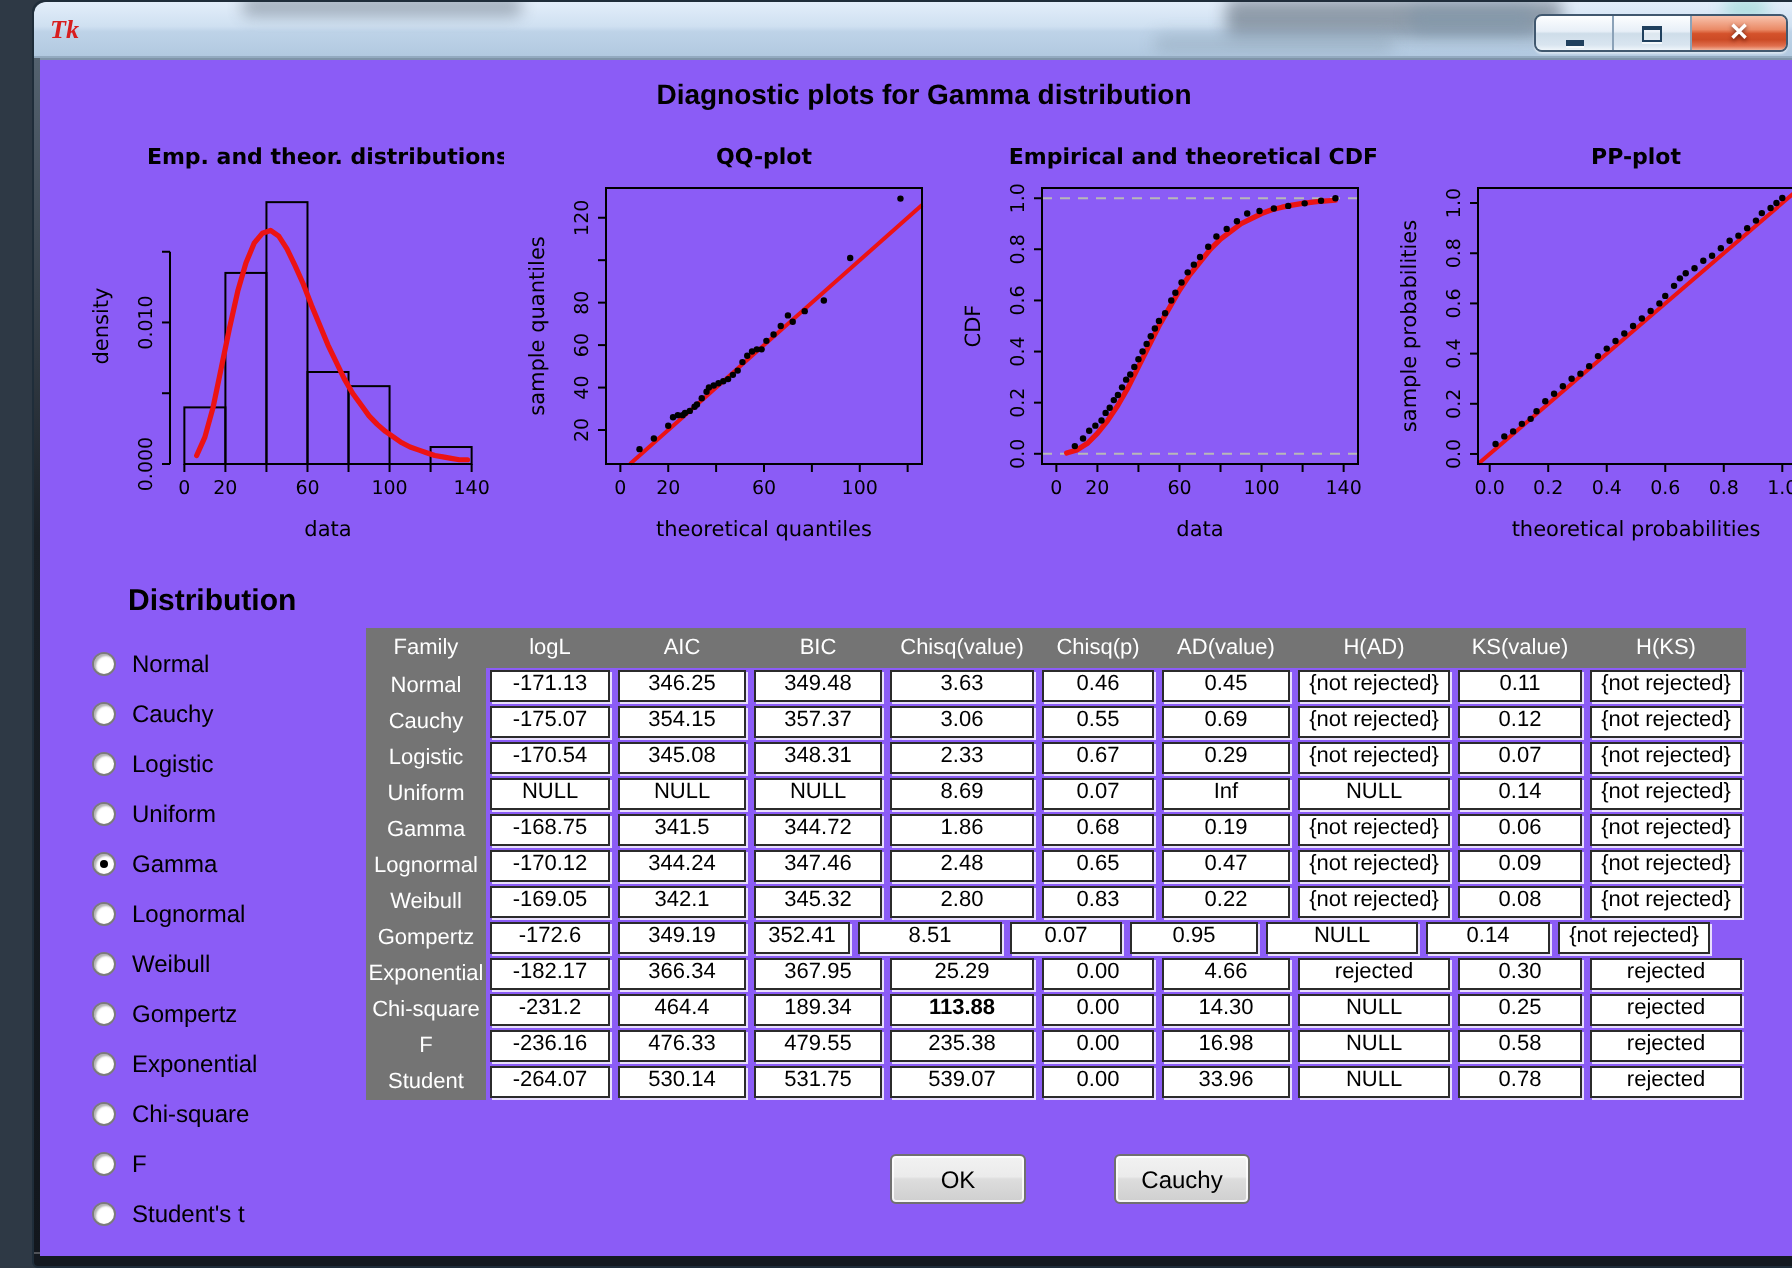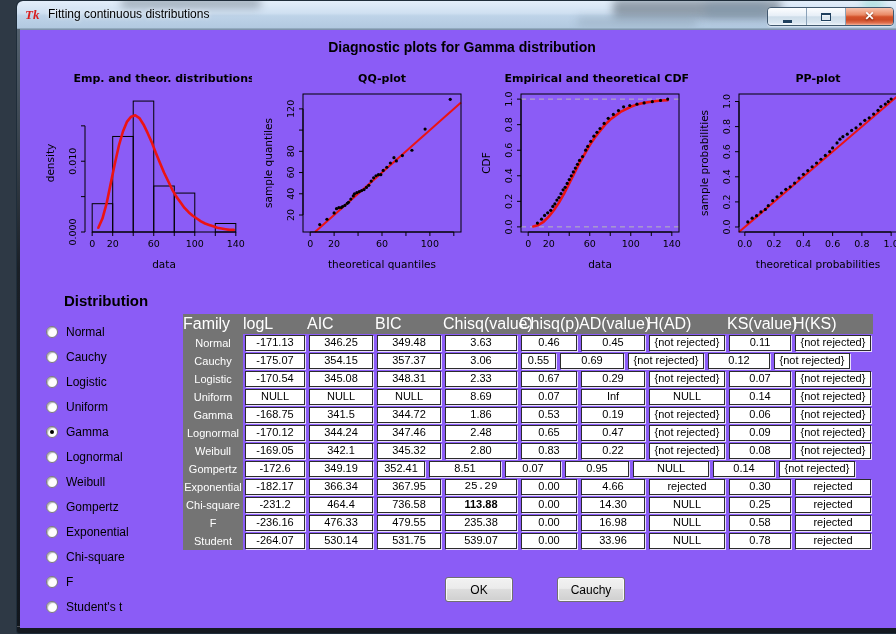--- a/index.html
+++ b/index.html
@@ -49,21 +49,21 @@
   .dist-label{position:absolute;left:44px;top:262px;font-size:15px;font-weight:bold;color:#000;}
   .radio-list{position:absolute;left:26px;top:289px;}
   .radio-item{height:25px;display:flex;align-items:center;cursor:default;}
   .radio-circle{position:relative;width:12px;height:12px;border-radius:50%;background:#fff;
     border:1px solid #7b7b7b;box-shadow:inset 1px 1px 1px rgba(0,0,0,.3);margin-right:8px;flex:none;}
   .radio-circle.sel::after{content:"";position:absolute;left:3px;top:3px;width:4px;height:4px;border-radius:50%;background:#000;}
   .radio-label{font-size:12px;color:#000;}
   
   .stat-table{position:absolute;left:163px;top:284px;width:690px;}
   .thead{display:flex;height:20px;background:#747474;align-items:center;}
-  .th{color:#fff;font-size:16px;text-align:left;flex:none;}
+  .th{color:#fff;font-size:11px;text-align:center;flex:none;}
   .tr{display:flex;height:18px;}
   .td-family{width:60px;background:#747474;color:#fff;font-size:11px;text-align:center;line-height:18px;flex:none;}
   .td-val{flex:none;height:16px;margin:1px 2px;background:#fff;border:1px solid #2b2b2b;
     box-shadow:1px 1px 0 rgba(255,255,255,.8);font-size:11px;line-height:13px;text-align:center;color:#000;}
   
   .dlg-btn{position:absolute;top:547px;width:68px;height:25px;font-family:"Liberation Sans",sans-serif;
     font-size:12px;color:#000;border:1px solid #707070;border-radius:3px;
     background:linear-gradient(180deg,#f2f2f2 0%,#ebebeb 45%,#dddddd 50%,#cfcfcf 100%);
     box-shadow:inset 0 0 0 1px rgba(255,255,255,.8);}
   .btn-ok{left:425px;}
@@ -73,21 +73,20 @@
 <body>
 
 <div class="window">
   <div class="titlebar">
     <div class="blob b1"></div>
     <div class="blob b2"></div>
     <div class="blob b3"></div>
     <div class="blob b4"></div>
     <div class="blob b5"></div>
     <span class="tk-icon">Tk</span>
-    <span class="title-text">Fitting continuous distributions</span>
     <div class="win-buttons">
       <div class="wbtn wbtn-min">
           <span class="glyph-min"></span>
         </div>
       <div class="wbtn wbtn-max">
           <span class="glyph-max"></span>
         </div>
       <div class="wbtn wbtn-close">
           <span class="glyph-close">✕</span>
         </div>
@@ -435,21 +434,21 @@
           <div class="td-val" style="width: 76px;">{not rejected}</div>
           <div class="td-val" style="width: 62px;">0.11</div>
           <div class="td-val" style="width: 76px;">{not rejected}</div>
         </div>
         <div class="tr">
           <div class="td-family">Cauchy</div>
           <div class="td-val" style="width: 60px;">-175.07</div>
           <div class="td-val" style="width: 64px;">354.15</div>
           <div class="td-val" style="width: 64px;">357.37</div>
           <div class="td-val" style="width: 72px;">3.06</div>
-          <div class="td-val" style="width: 35px;">0.55</div>
+          <div class="td-val" style="width: 56px;">0.55</div>
           <div class="td-val" style="width: 64px;">0.69</div>
           <div class="td-val" style="width: 76px;">{not rejected}</div>
           <div class="td-val" style="width: 62px;">0.12</div>
           <div class="td-val" style="width: 76px;">{not rejected}</div>
         </div>
         <div class="tr">
           <div class="td-family">Logistic</div>
           <div class="td-val" style="width: 60px;">-170.54</div>
           <div class="td-val" style="width: 64px;">345.08</div>
           <div class="td-val" style="width: 64px;">348.31</div>
@@ -471,21 +470,21 @@
           <div class="td-val" style="width: 76px;">NULL</div>
           <div class="td-val" style="width: 62px;">0.14</div>
           <div class="td-val" style="width: 76px;">{not rejected}</div>
         </div>
         <div class="tr">
           <div class="td-family">Gamma</div>
           <div class="td-val" style="width: 60px;">-168.75</div>
           <div class="td-val" style="width: 64px;">341.5</div>
           <div class="td-val" style="width: 64px;">344.72</div>
           <div class="td-val" style="width: 72px;">1.86</div>
-          <div class="td-val" style="width: 56px;">0.53</div>
+          <div class="td-val" style="width: 56px;">0.68</div>
           <div class="td-val" style="width: 64px;">0.19</div>
           <div class="td-val" style="width: 76px;">{not rejected}</div>
           <div class="td-val" style="width: 62px;">0.06</div>
           <div class="td-val" style="width: 76px;">{not rejected}</div>
         </div>
         <div class="tr">
           <div class="td-family">Lognormal</div>
           <div class="td-val" style="width: 60px;">-170.12</div>
           <div class="td-val" style="width: 64px;">344.24</div>
           <div class="td-val" style="width: 64px;">347.46</div>
@@ -518,32 +517,32 @@
           <div class="td-val" style="width: 64px;">0.95</div>
           <div class="td-val" style="width: 76px;">NULL</div>
           <div class="td-val" style="width: 62px;">0.14</div>
           <div class="td-val" style="width: 76px;">{not rejected}</div>
         </div>
         <div class="tr">
           <div class="td-family">Exponential</div>
           <div class="td-val" style="width: 60px;">-182.17</div>
           <div class="td-val" style="width: 64px;">366.34</div>
           <div class="td-val" style="width: 64px;">367.95</div>
-          <div class="td-val" style="width: 72px; font-family: Liberation Mono, monospace;">25.29</div>
+          <div class="td-val" style="width: 72px;">25.29</div>
           <div class="td-val" style="width: 56px;">0.00</div>
           <div class="td-val" style="width: 64px;">4.66</div>
           <div class="td-val" style="width: 76px;">rejected</div>
           <div class="td-val" style="width: 62px;">0.30</div>
           <div class="td-val" style="width: 76px;">rejected</div>
         </div>
         <div class="tr">
           <div class="td-family">Chi-square</div>
           <div class="td-val" style="width: 60px;">-231.2</div>
           <div class="td-val" style="width: 64px;">464.4</div>
-          <div class="td-val" style="width: 64px;">736.58</div>
+          <div class="td-val" style="width: 64px;">189.34</div>
           <div class="td-val" style="width: 72px; font-weight: bold;">113.88</div>
           <div class="td-val" style="width: 56px;">0.00</div>
           <div class="td-val" style="width: 64px;">14.30</div>
           <div class="td-val" style="width: 76px;">NULL</div>
           <div class="td-val" style="width: 62px;">0.25</div>
           <div class="td-val" style="width: 76px;">rejected</div>
         </div>
         <div class="tr">
           <div class="td-family">F</div>
           <div class="td-val" style="width: 60px;">-236.16</div>

